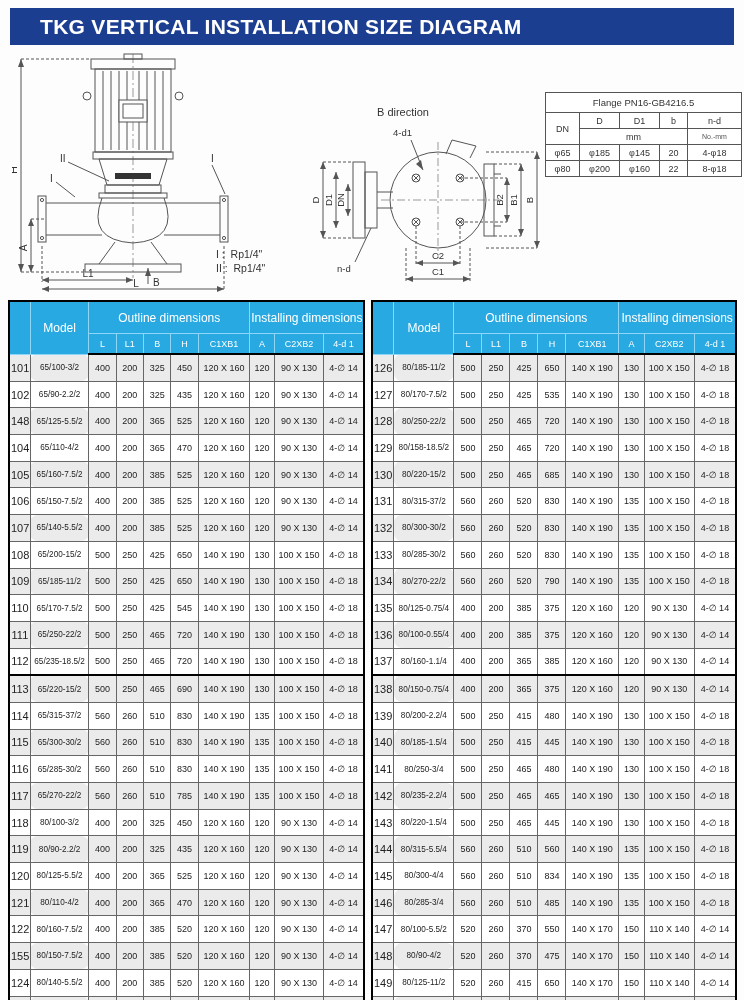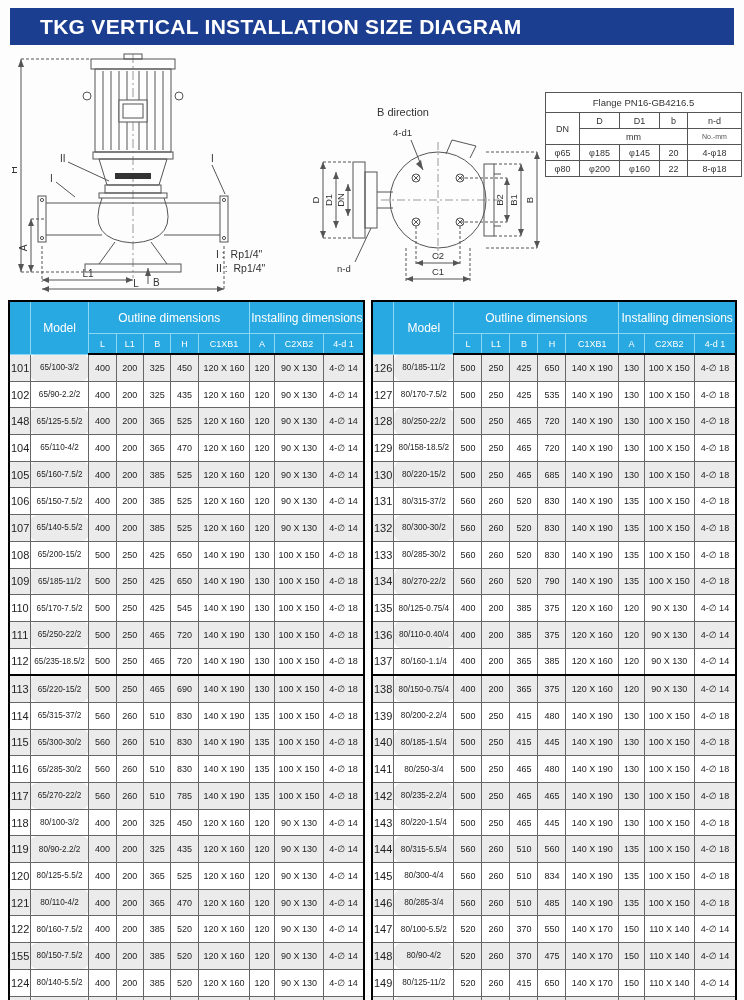--- a/index.html
+++ b/index.html
@@ -743,21 +743,21 @@
         <td class="col3">200</td>
         <td class="col4">385</td>
         <td class="col5">375</td>
         <td class="col6">120 X 160</td>
         <td class="col7">120</td>
         <td class="col8">90 X 130</td>
         <td class="col9">4-∅ 14</td>
       </tr>
       <tr>
         <td class="col0">136</td>
-        <td class="col1">80/110-0.40/4</td>
+        <td class="col1">80/100-0.55/4</td>
         <td class="col2">400</td>
         <td class="col3">200</td>
         <td class="col4">385</td>
         <td class="col5">375</td>
         <td class="col6">120 X 160</td>
         <td class="col7">120</td>
         <td class="col8">90 X 130</td>
         <td class="col9">4-∅ 14</td>
       </tr>
       <tr>

